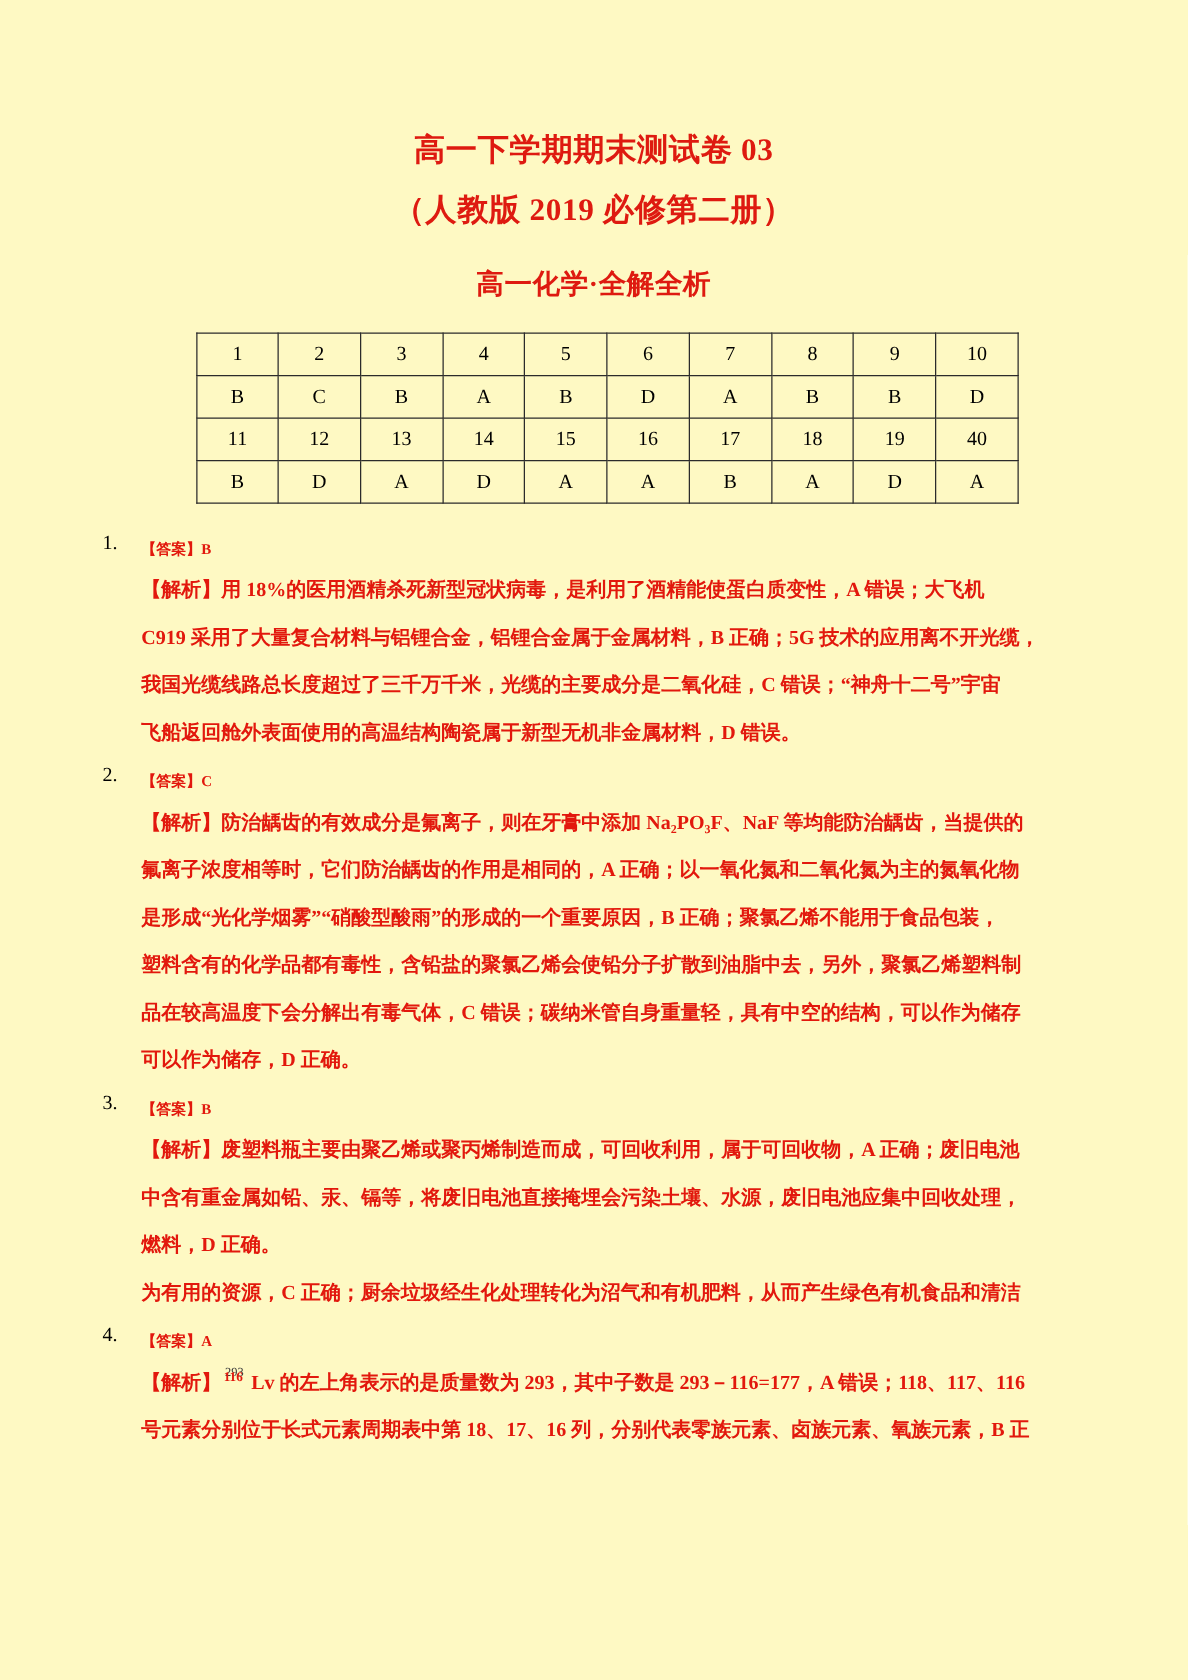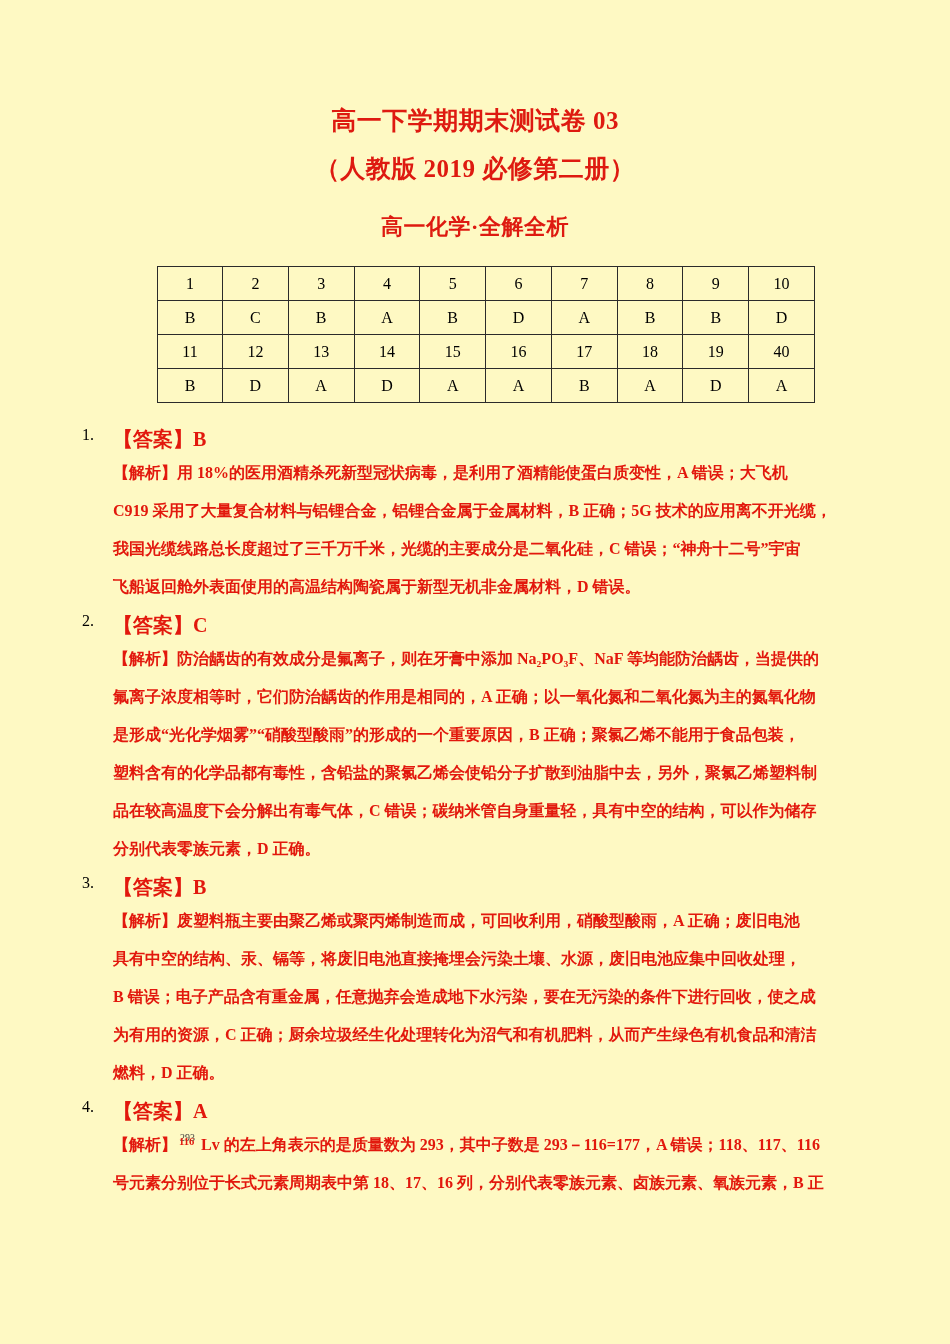--- a/index.html
+++ b/index.html
@@ -95,21 +95,21 @@
     color: #000000;
     width: 28px;
     text-align: left;
   }
   .qbody {
     margin-left: 113px;
     margin-right: 68px;
   }
   .line-ans {
     font-family: "Liberation Serif", "DejaVu Serif", serif;
-    font-size: 20px;
+    font-size: 12px;
     font-weight: bold;
     color: #e2180d;
     line-height: 30px;
     white-space: nowrap;
   }
   .line-exp {
     font-family: "Liberation Serif", "DejaVu Serif", serif;
     font-size: 16px;
     font-weight: bold;
     color: #e2180d;
@@ -222,32 +222,31 @@
       </div>
       <div class="qitem">
         <div class="qnum">2.</div>
         <div class="qbody">
           <div class="line-ans">【答案】C</div>
           <div class="line-exp">【解析】防治龋齿的有效成分是氟离子，则在牙膏中添加 Na₂PO₃F、NaF 等均能防治龋齿，当提供的</div>
           <div class="line-exp">氟离子浓度相等时，它们防治龋齿的作用是相同的，A 正确；以一氧化氮和二氧化氮为主的氮氧化物</div>
           <div class="line-exp">是形成“光化学烟雾”“硝酸型酸雨”的形成的一个重要原因，B 正确；聚氯乙烯不能用于食品包装，</div>
           <div class="line-exp">塑料含有的化学品都有毒性，含铅盐的聚氯乙烯会使铅分子扩散到油脂中去，另外，聚氯乙烯塑料制</div>
           <div class="line-exp">品在较高温度下会分解出有毒气体，C 错误；碳纳米管自身重量轻，具有中空的结构，可以作为储存</div>
-          <div class="line-exp">分别代表零族元素，D 正确。</div>
+          <div class="line-exp">可以作为储存，D 正确。</div>
         </div>
       </div>
       <div class="qitem">
         <div class="qnum">3.</div>
         <div class="qbody">
           <div class="line-ans">【答案】B</div>
-          <div class="line-exp">【解析】废塑料瓶主要由聚乙烯或聚丙烯制造而成，可回收利用，硝酸型酸雨，A 正确；废旧电池</div>
-          <div class="line-exp">具有中空的结构、汞、镉等，将废旧电池直接掩埋会污染土壤、水源，废旧电池应集中回收处理，</div>
-          <div class="line-exp">B 错误；电子产品含有重金属，任意抛弃会造成地下水污染，要在无污染的条件下进行回收，使之成</div>
+          <div class="line-exp">【解析】废塑料瓶主要由聚乙烯或聚丙烯制造而成，可回收利用，属于可回收物，A 正确；废旧电池</div>
+          <div class="line-exp">中含有重金属如铅、汞、镉等，将废旧电池直接掩埋会污染土壤、水源，废旧电池应集中回收处理，</div>
+          <div class="line-exp">燃料，D 正确。</div>
           <div class="line-exp">为有用的资源，C 正确；厨余垃圾经生化处理转化为沼气和有机肥料，从而产生绿色有机食品和清洁</div>
-          <div class="line-exp">燃料，D 正确。</div>
         </div>
       </div>
       <div class="qitem">
         <div class="qnum">4.</div>
         <div class="qbody">
           <div class="line-ans">【答案】A</div>
           <div class="line-exp"><span>【解析】</span><span class="iso"><span style="display: inline-block; position: relative; width: 22px; height: 1em; vertical-align: baseline;"><span class="sup-iso" style="position: absolute; left: 1px; top: -17px;">293</span><span class="sub-iso" style="position: absolute; left: 0px; top: 3px;">116</span></span><span>Lv</span></span><span> 的左上角表示的是质量数为 293，其中子数是 293－116=177，A 错误；118、117、116</span></div>
           <div class="line-exp">号元素分别位于长式元素周期表中第 18、17、16 列，分别代表零族元素、卤族元素、氧族元素，B 正</div>
         </div>
       </div>

